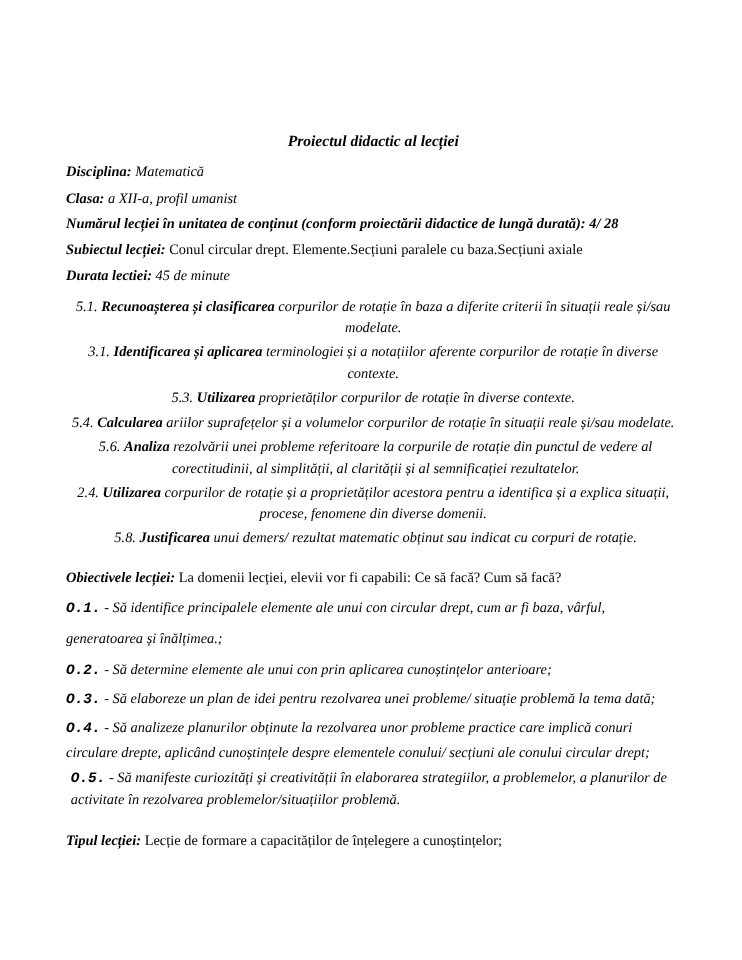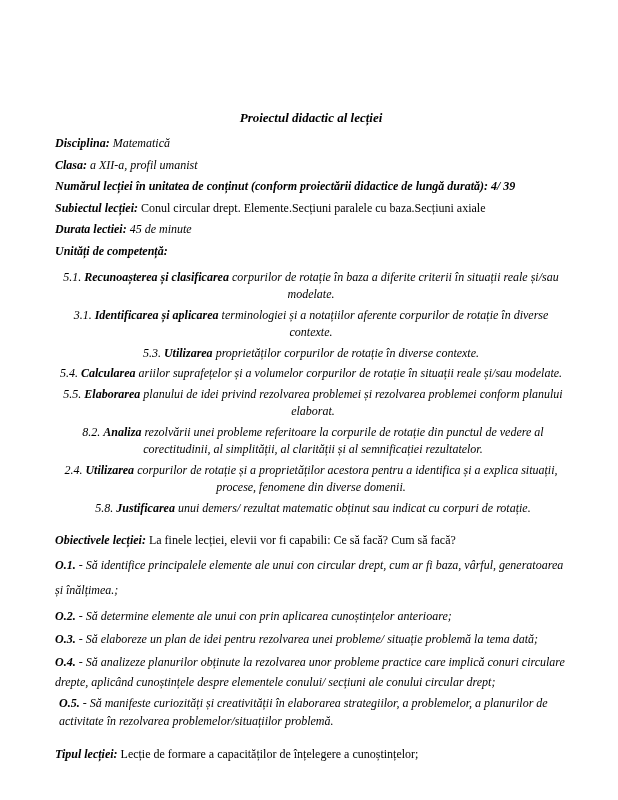--- a/index.html
+++ b/index.html
@@ -29,21 +29,21 @@
   .meta  { line-height: 18px; margin-bottom: 3.5px; }
   .label { font-weight: bold; font-style: italic; }
   .vi { font-style: italic; }
   .vr { font-style: normal; }
   .comp-section { margin-top: 9px; text-align: center; }
   .comp { font-style: italic; line-height: 17.5px; margin-bottom: 3px; }
   .comp .verb { font-weight: bold; }
   .obj-section { margin-top: 14px; }
   .obj-intro { line-height: 18px; margin-bottom: 4px; }
   .obj { font-style: italic; line-height: 20px; margin-bottom: 3px; }
-  .obj .num { font-weight: bold; }
+  .obj .num { font-weight: bold; font-family: Liberation Mono, monospace; }
   .obj.loose { line-height: 25px; }
   .obj.tight { line-height: 17.5px; margin-bottom: 0; }
   .indent { padding-left: 4px; }
   .lesson-type { margin-top: 15px; line-height: 18px; }
 </style>
 </head>
 <body>
 
 <div class="page">
 
@@ -51,32 +51,29 @@
 
   <p class="meta">
     <span class="label">Disciplina:</span>
     <span class="vi">Matematică</span>
   </p>
   <p class="meta">
     <span class="label">Clasa:</span>
     <span class="vi">a XII-a, profil umanist</span>
   </p>
   <p class="meta">
-    <span class="label">Numărul lecției în unitatea de conținut (conform proiectării didactice de lungă durată): 4/ 39</span>
+    <span class="label">Numărul lecției în unitatea de conținut (conform proiectării didactice de lungă durată): 4/ 28</span>
   </p>
   <p class="meta">
     <span class="label">Subiectul lecției:</span>
     <span class="vr">Conul circular drept. Elemente.Secțiuni paralele cu baza.Secțiuni axiale</span>
   </p>
   <p class="meta">
     <span class="label">Durata lectiei:</span>
     <span class="vi">45 de minute</span>
-  </p>
-  <p class="meta">
-    <span class="label">Unități de competență:</span>
   </p>
 
   <div class="comp-section">
     <p class="comp">
       <span class="num">5.1.</span>
       <span class="verb">Recunoașterea și clasificarea</span>
       <span class="text">corpurilor de rotație în baza a diferite criterii în situații reale și/sau modelate.</span>
     </p>
     <p class="comp">
       <span class="num">3.1.</span>
@@ -87,45 +84,40 @@
       <span class="num">5.3.</span>
       <span class="verb">Utilizarea</span>
       <span class="text">proprietăților corpurilor de rotație în diverse contexte.</span>
     </p>
     <p class="comp">
       <span class="num">5.4.</span>
       <span class="verb">Calcularea</span>
       <span class="text">ariilor suprafețelor și a volumelor corpurilor de rotație în situații reale și/sau modelate.</span>
     </p>
     <p class="comp indent">
-      <span class="num">5.5.</span>
-      <span class="verb">Elaborarea</span>
-      <span class="text">planului de idei privind rezolvarea problemei și rezolvarea problemei conform planului elaborat.</span>
-    </p>
-    <p class="comp indent">
-      <span class="num">8.2.</span>
+      <span class="num">5.6.</span>
       <span class="verb">Analiza</span>
       <span class="text">rezolvării unei probleme referitoare la corpurile de rotație din punctul de vedere al corectitudinii, al simplității, al clarității și al semnificației rezultatelor.</span>
     </p>
     <p class="comp">
       <span class="num">2.4.</span>
       <span class="verb">Utilizarea</span>
       <span class="text">corpurilor de rotație și a proprietăților acestora pentru a identifica și a explica situații, procese, fenomene din diverse domenii.</span>
     </p>
     <p class="comp indent">
       <span class="num">5.8.</span>
       <span class="verb">Justificarea</span>
       <span class="text">unui demers/ rezultat matematic obținut sau indicat cu corpuri de rotație.</span>
     </p>
   </div>
 
   <div class="obj-section">
     <p class="obj-intro">
       <span class="label">Obiectivele lecției:</span>
-      <span class="vr">La finele lecției, elevii vor fi capabili: Ce să facă? Cum să facă?</span>
+      <span class="vr">La domenii lecției, elevii vor fi capabili: Ce să facă? Cum să facă?</span>
     </p>
     <p class="obj loose">
       <span class="num">O.1.</span>
       <span class="text">- Să identifice principalele elemente ale unui con circular drept, cum ar fi baza, vârful, generatoarea și înălțimea.;</span>
     </p>
     <p class="obj">
       <span class="num">O.2.</span>
       <span class="text">- Să determine elemente ale unui con prin aplicarea cunoștințelor anterioare;</span>
     </p>
     <p class="obj">

